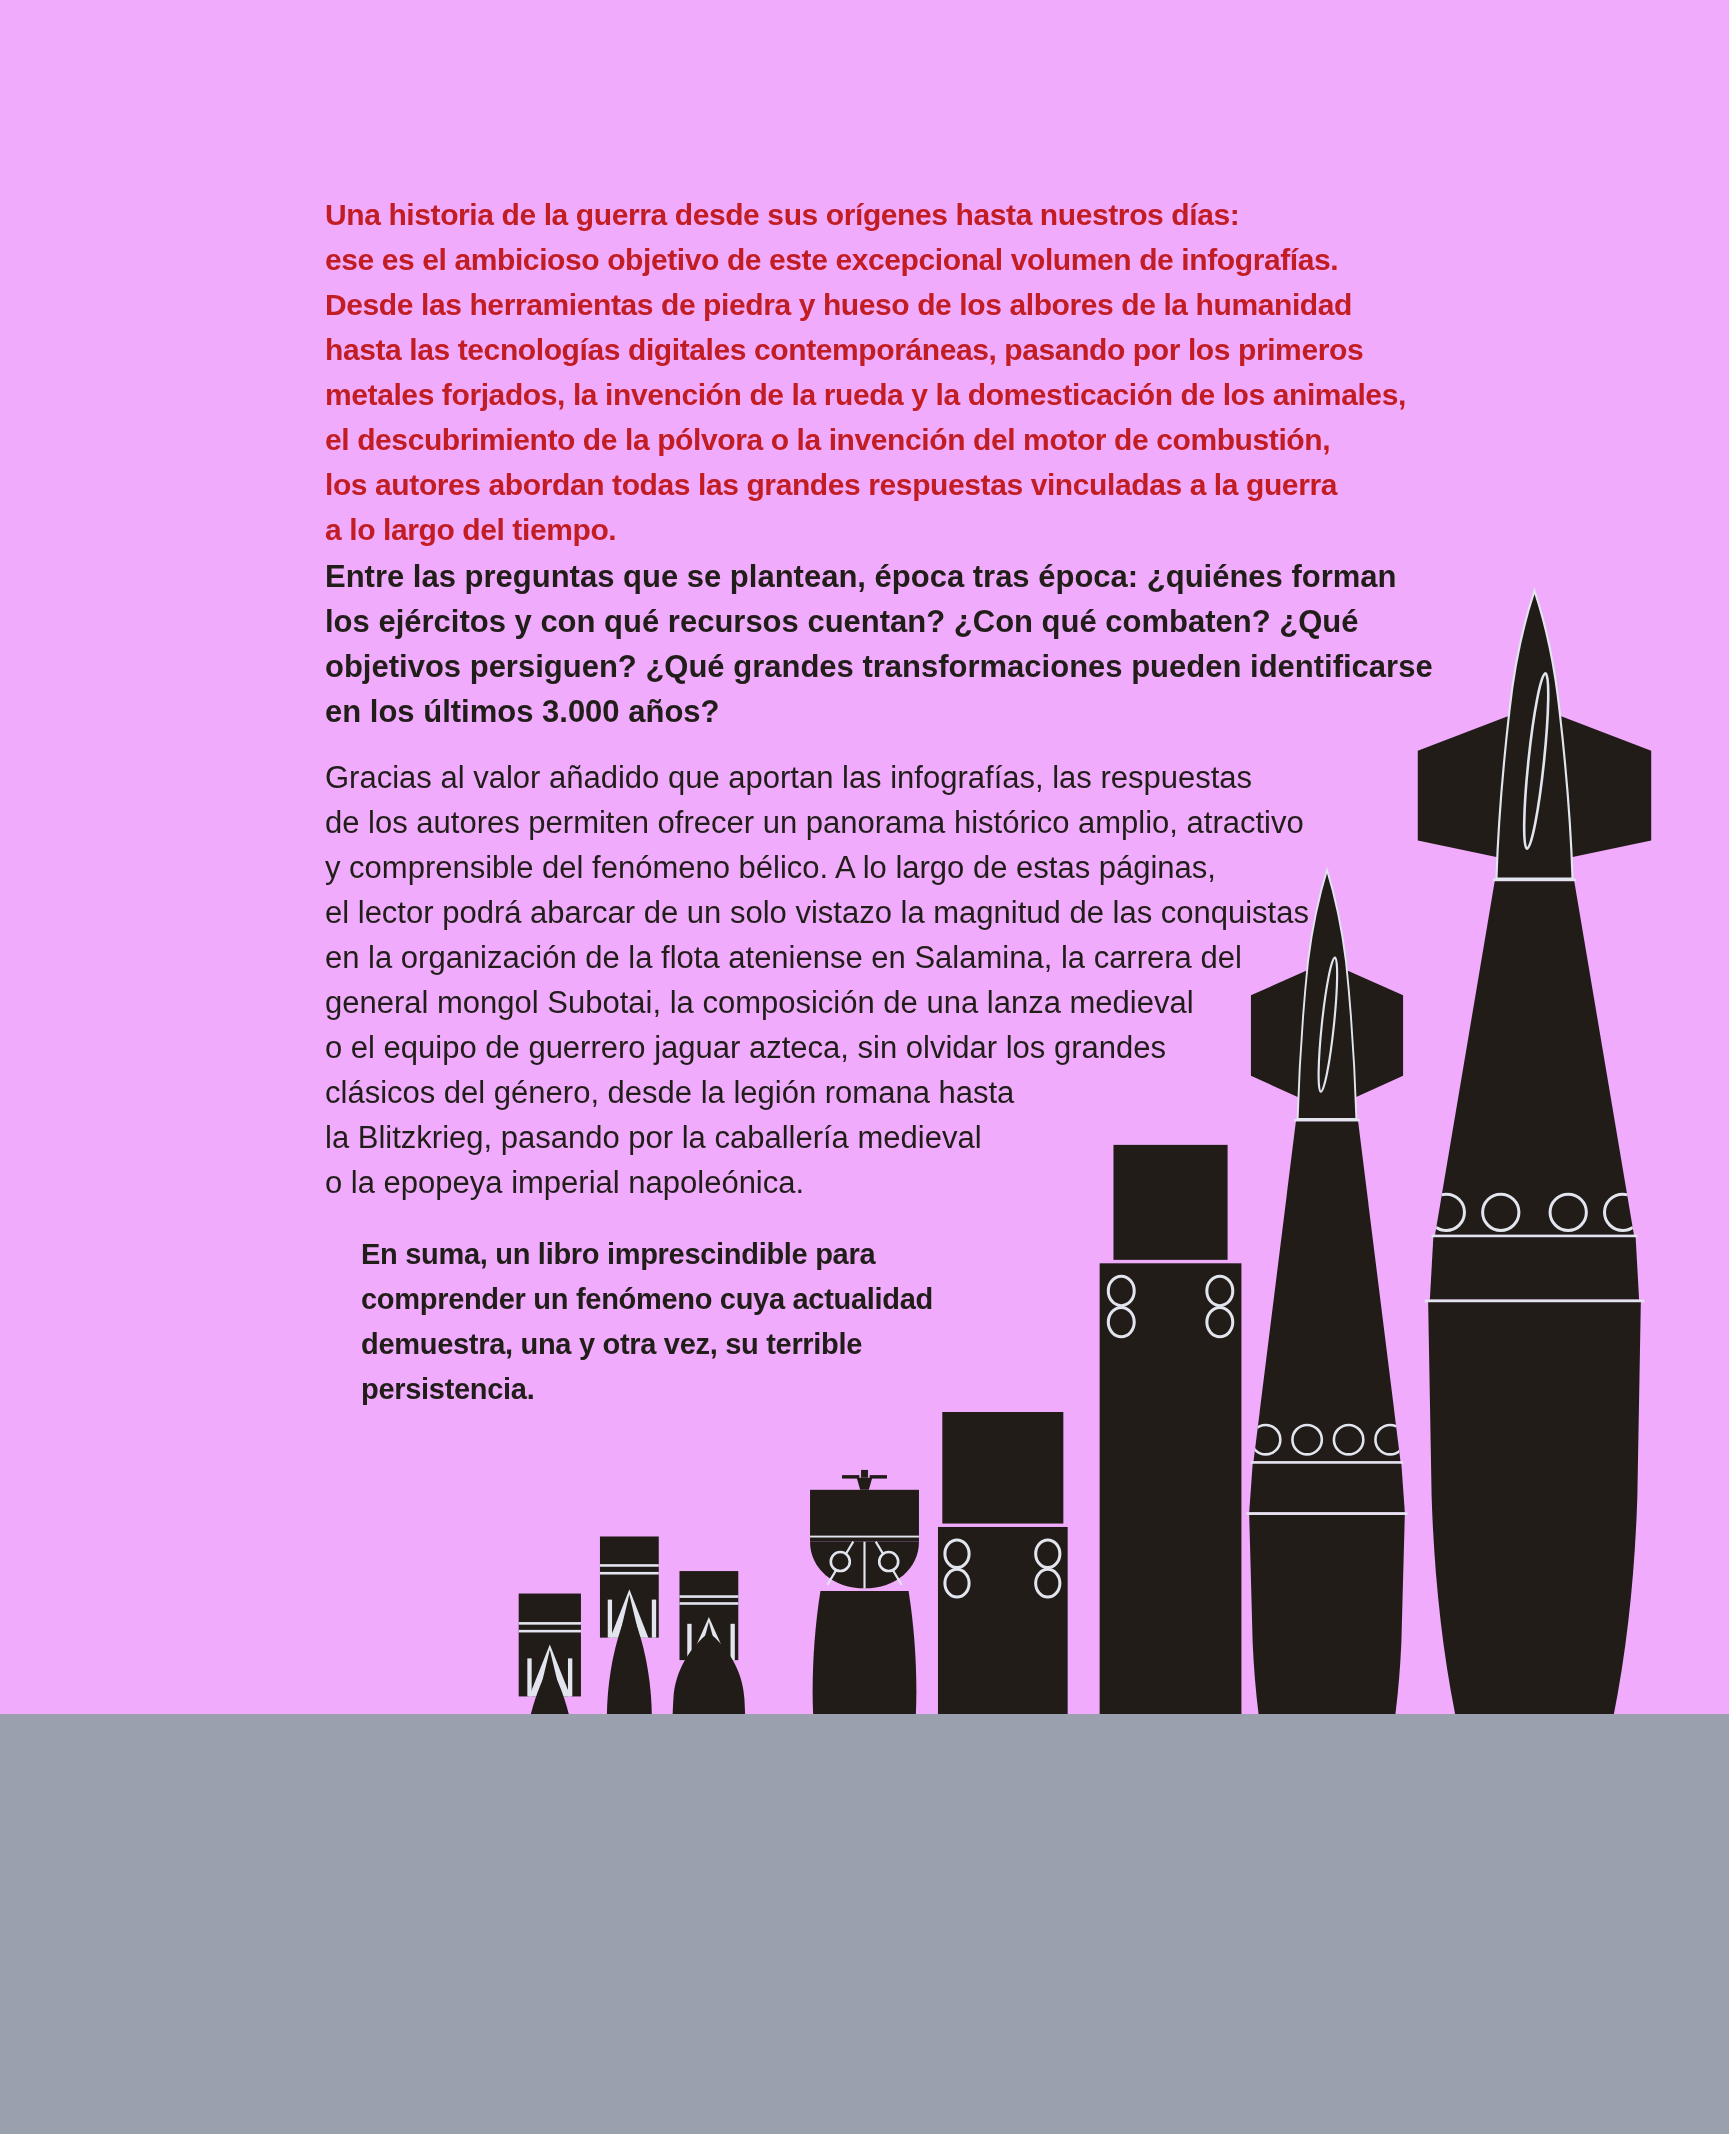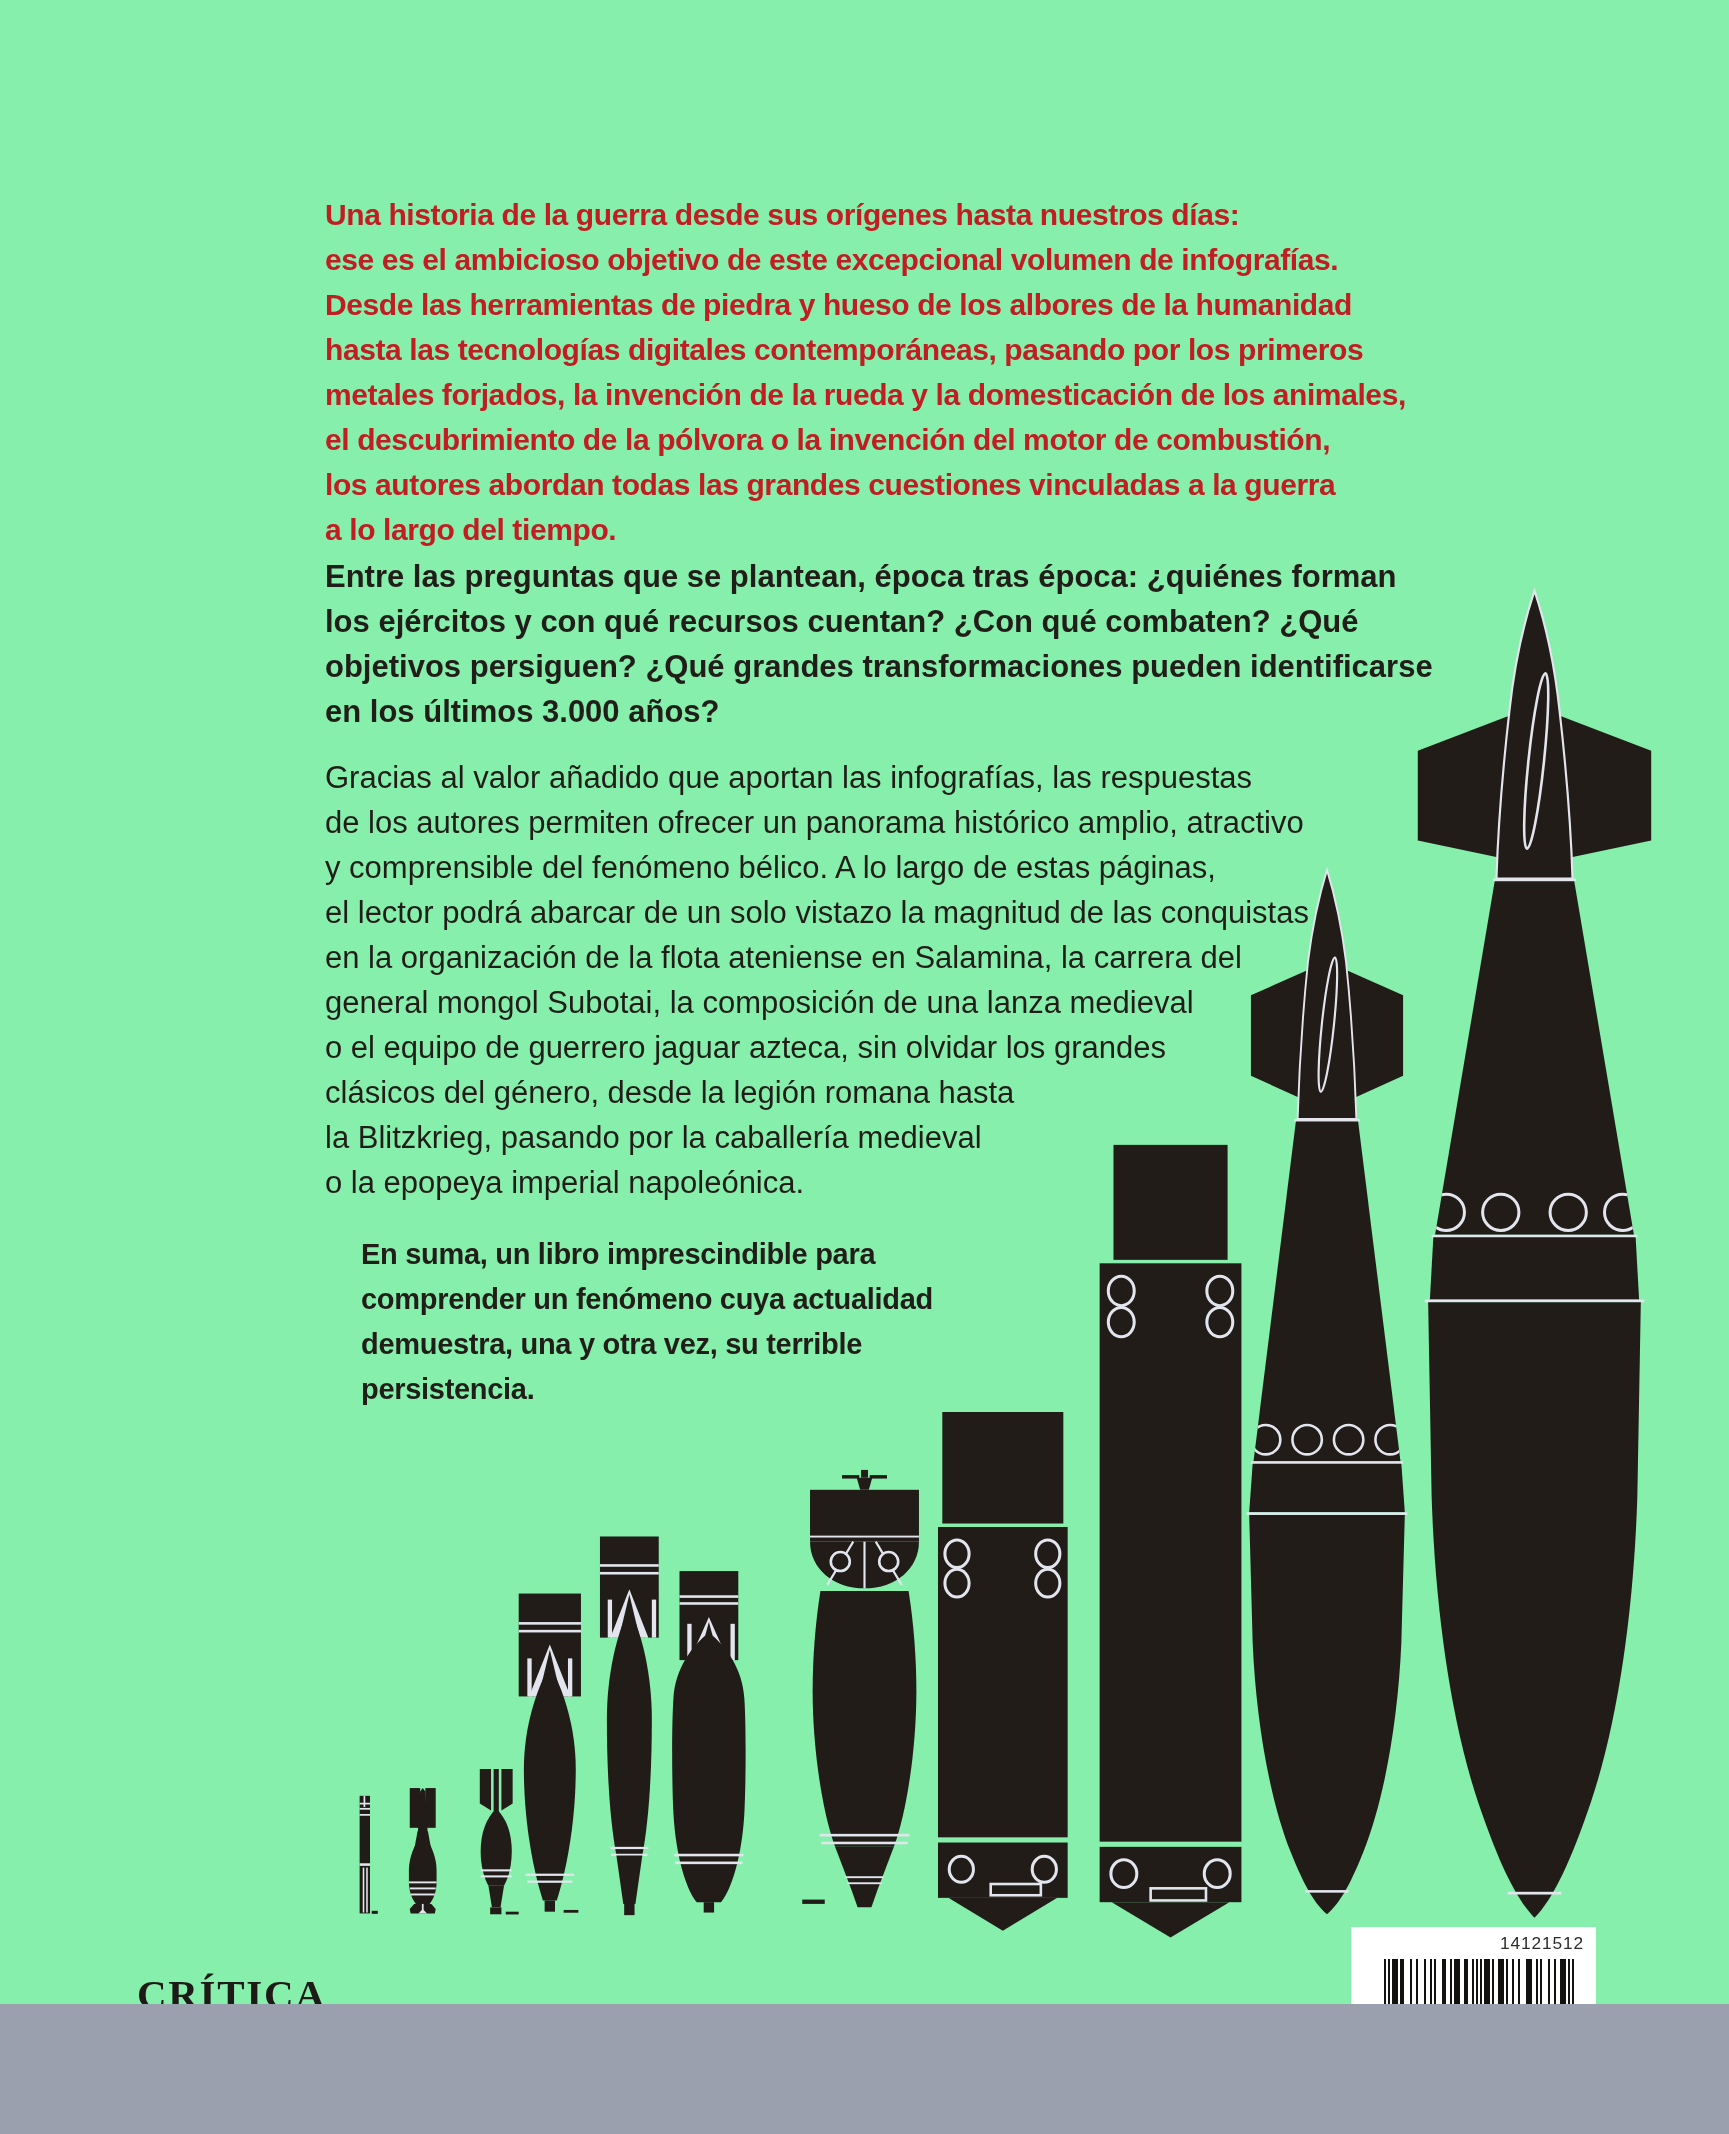--- a/index.html
+++ b/index.html
@@ -1,18 +1,18 @@
 <!DOCTYPE html>
 <html style="font-size:14px"><head>
 <meta charset="utf-8">
 <style>
   html,body{margin:0;padding:0;background:#9aa0ad;}
   .page{
-    position:relative;width:1729px;height:2004px;overflow:hidden;
-    background:#86efac;
+    position:relative;width:1729px;height:1714px;overflow:hidden;
+    background:#f0abfc;
     font-family:"Liberation Sans",sans-serif;
     color:#211d19;
   }
   .para{position:absolute;left:325px;white-space:nowrap;}
   .para .line{height:45px;line-height:45px;}
   .para-red{top:192px;font-size:30px;font-weight:700;letter-spacing:-0.4px;color:#c11d22;}
   .para-questions{top:554px;font-size:31px;font-weight:700;}
   .para-overview{top:755px;font-size:31px;font-weight:400;}
   .para-closing{top:1232px;font-size:29px;font-weight:700;letter-spacing:-0.3px;margin-left:36px;}
   .munitions{position:absolute;left:0;top:0;width:1729px;height:2135px;}
@@ -44,21 +44,21 @@
 
 <div class="page">
 
   <div class="para para-red">
       <div class="line">Una historia de la guerra desde sus orígenes hasta nuestros días:</div>
       <div class="line">ese es el ambicioso objetivo de este excepcional volumen de infografías.</div>
       <div class="line">Desde las herramientas de piedra y hueso de los albores de la humanidad</div>
       <div class="line">hasta las tecnologías digitales contemporáneas, pasando por los primeros</div>
       <div class="line">metales forjados, la invención de la rueda y la domesticación de los animales,</div>
       <div class="line">el descubrimiento de la pólvora o la invención del motor de combustión,</div>
-      <div class="line">los autores abordan todas las grandes cuestiones vinculadas a la guerra</div>
+      <div class="line">los autores abordan todas las grandes respuestas vinculadas a la guerra</div>
       <div class="line">a lo largo del tiempo.</div>
     </div>
   <div class="para para-questions">
       <div class="line">Entre las preguntas que se plantean, época tras época: ¿quiénes forman</div>
       <div class="line">los ejércitos y con qué recursos cuentan? ¿Con qué combaten? ¿Qué</div>
       <div class="line">objetivos persiguen? ¿Qué grandes transformaciones pueden identificarse</div>
       <div class="line">en los últimos 3.000 años?</div>
     </div>
   <div class="para para-overview">
       <div class="line">Gracias al valor añadido que aportan las infografías, las respuestas</div>

